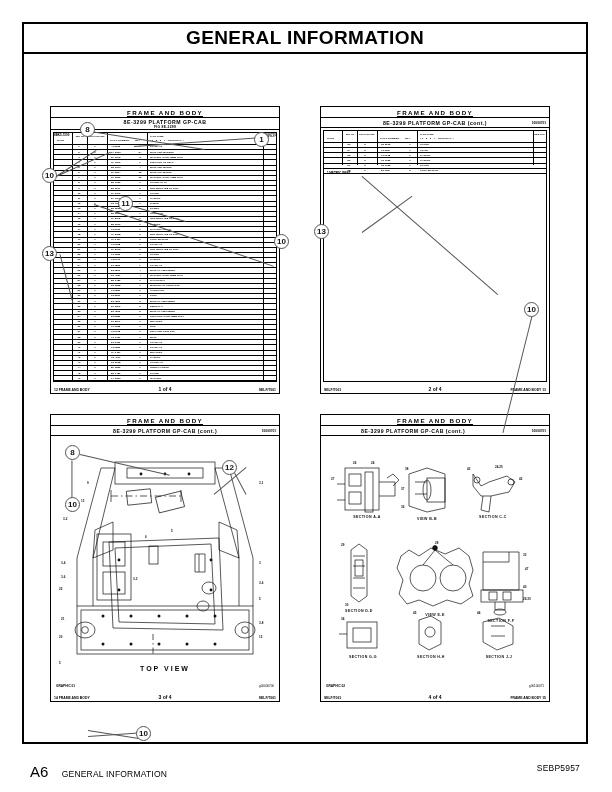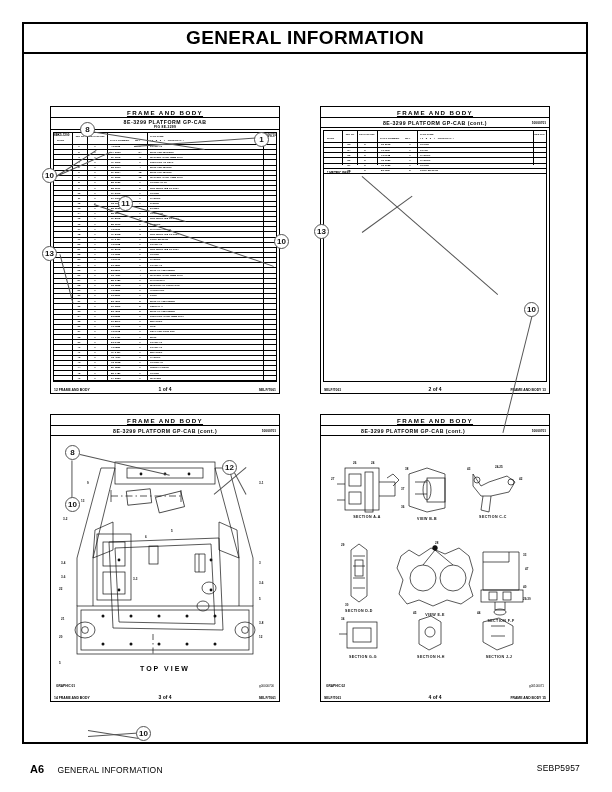--- a/index.html
+++ b/index.html
@@ -82,21 +82,21 @@
   .vlbl{font-size:3.6px;font-weight:bold;letter-spacing:.4px;
         font-family:"Liberation Sans",sans-serif;}
   .topview{position:absolute;left:50%;transform:translateX(-50%);bottom:18px;
            font-size:7px;font-weight:bold;letter-spacing:2px;}
   .grcode{position:absolute;left:3px;bottom:2px;font-size:3.2px;font-weight:bold;}
   .grcodeR{position:absolute;right:3px;bottom:2px;font-size:3px;}
   .metric{position:absolute;left:3px;font-size:3.2px;font-weight:bold;}
 
   
   .pfoot{position:absolute;left:30px;top:763px;font-size:8.5px;}
-  .pfoot .pg{font-weight:bold;font-size:11px;}
+  .pfoot .pg{font-weight:normal;font-size:15px;}
   .pfoot .ttl{margin-left:11px;letter-spacing:.2px;}
   .pfootR{position:absolute;right:32px;top:763px;font-size:8.5px;letter-spacing:.2px;}
 </style>
 </head>
 <body>
 
 <div class="page-frame">
 
   <div class="title-bar">
     <span class="t">GENERAL INFORMATION</span>

